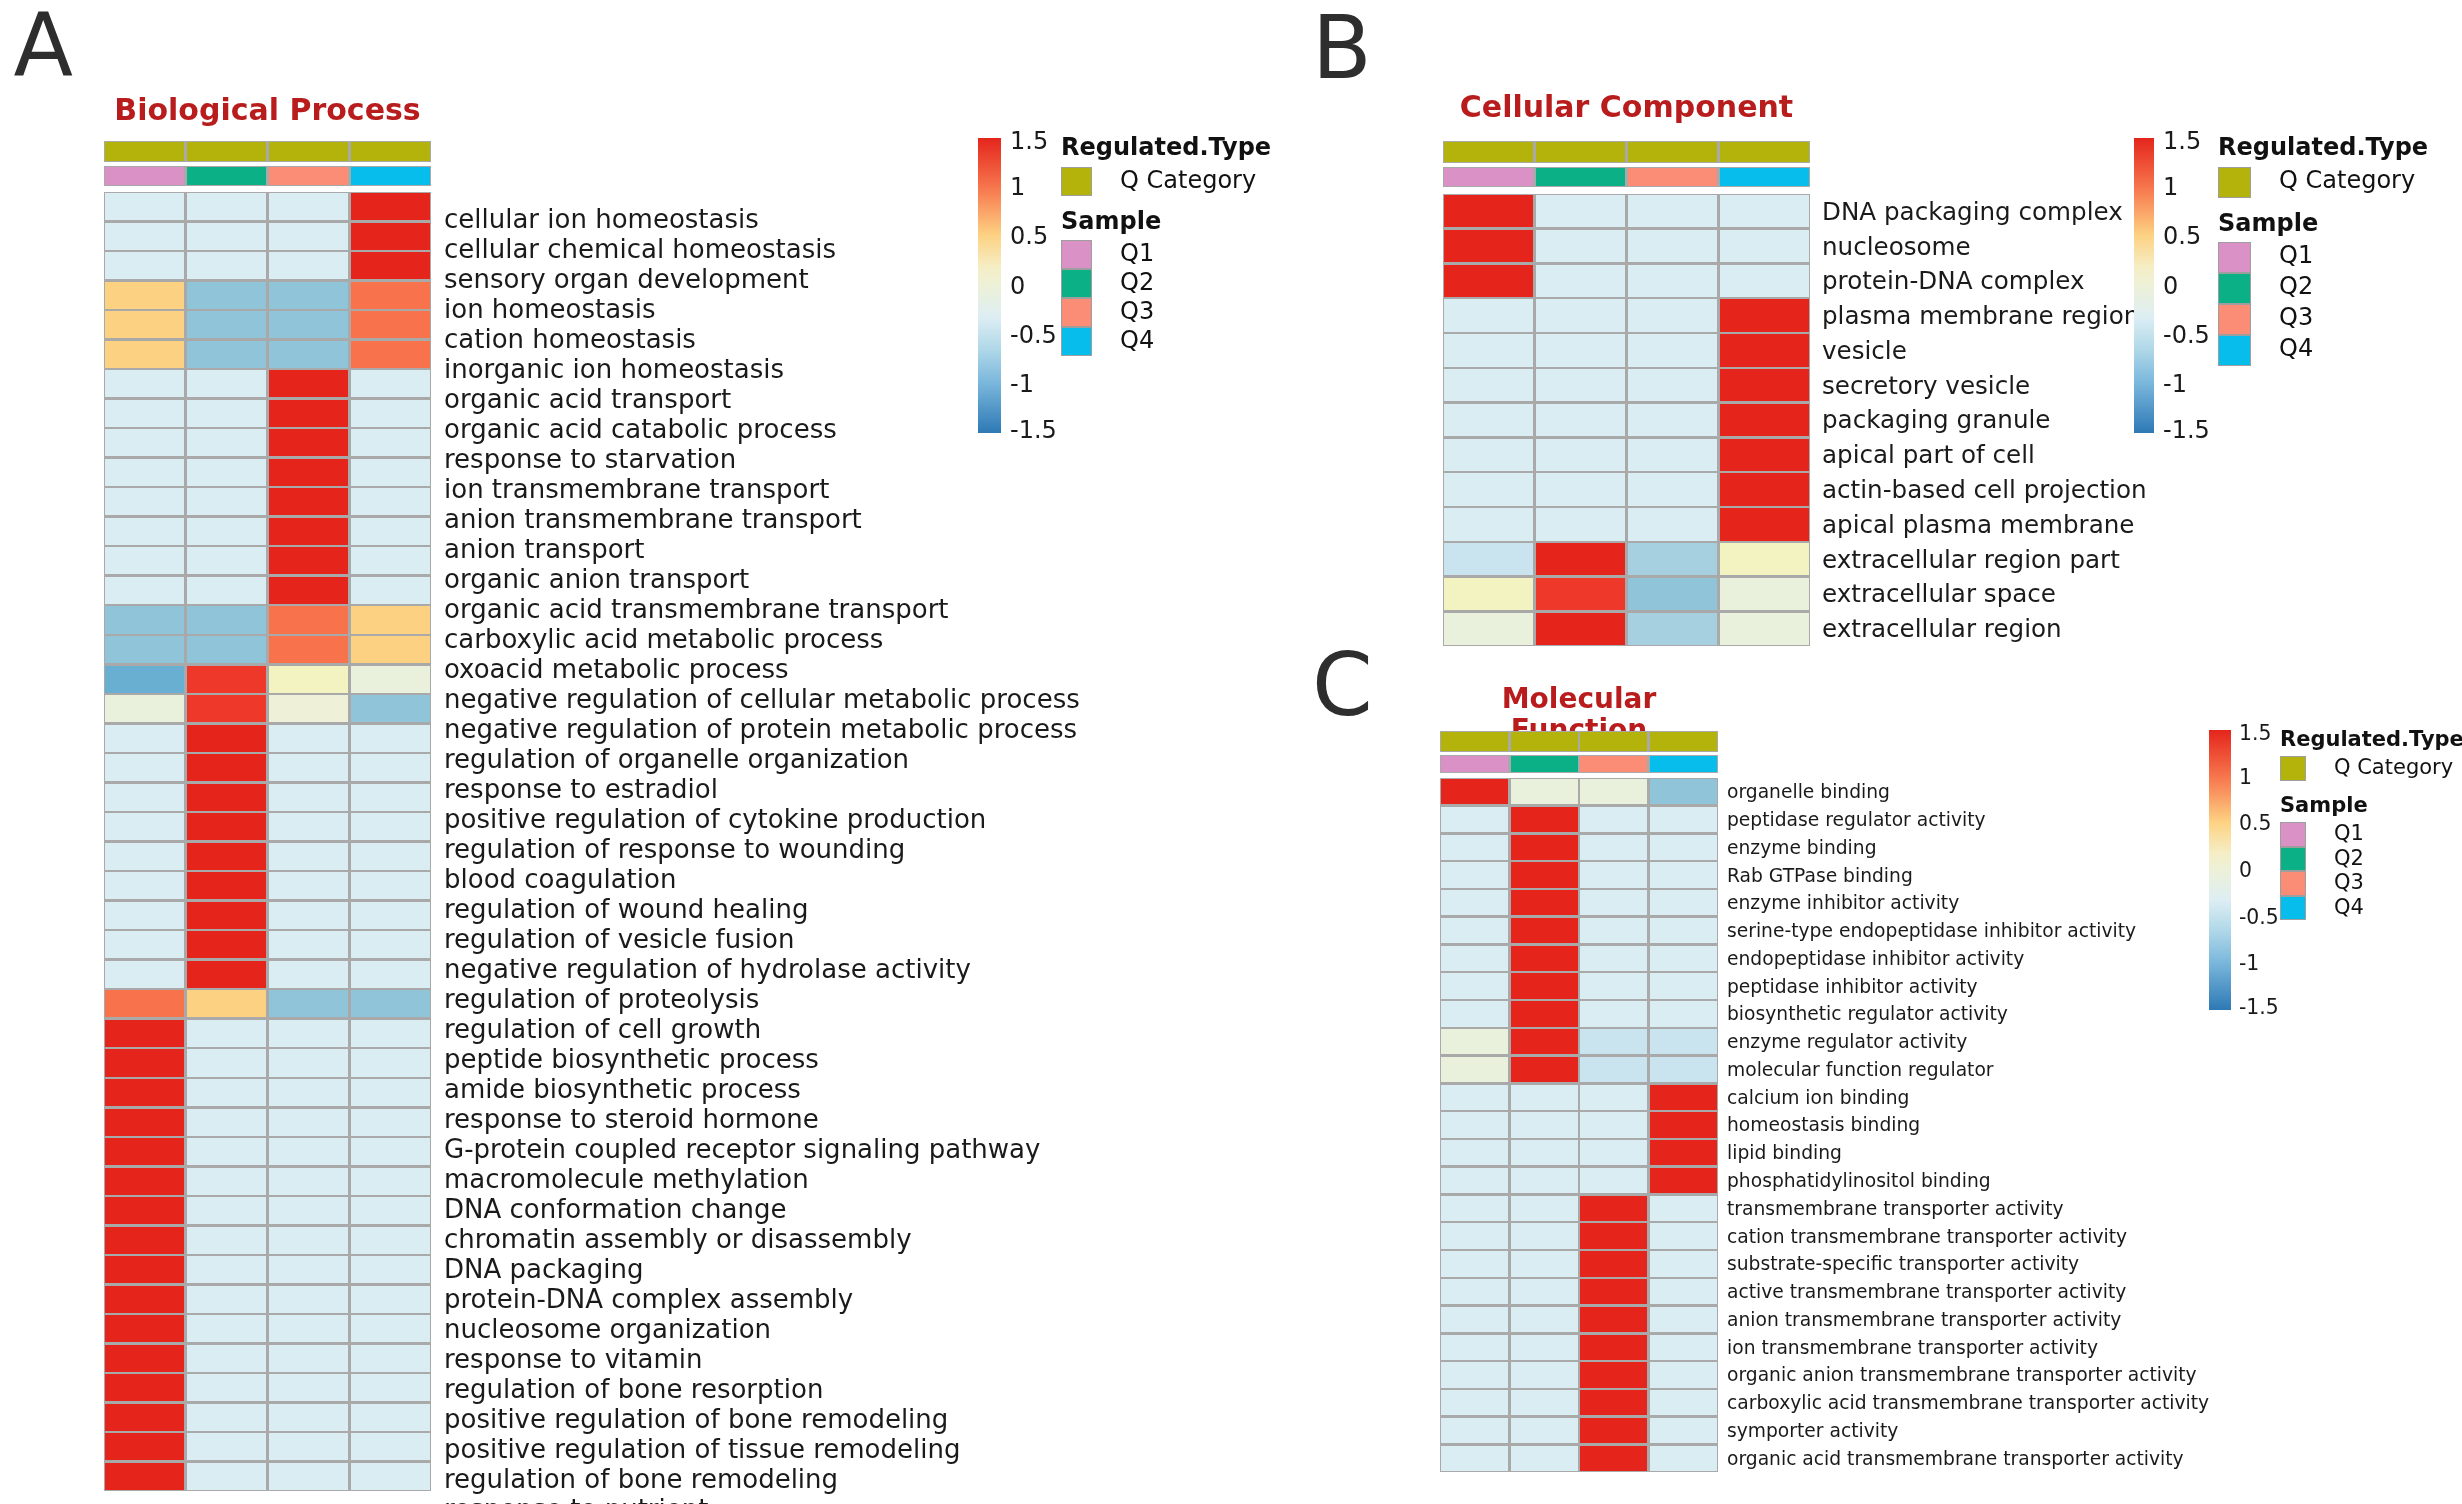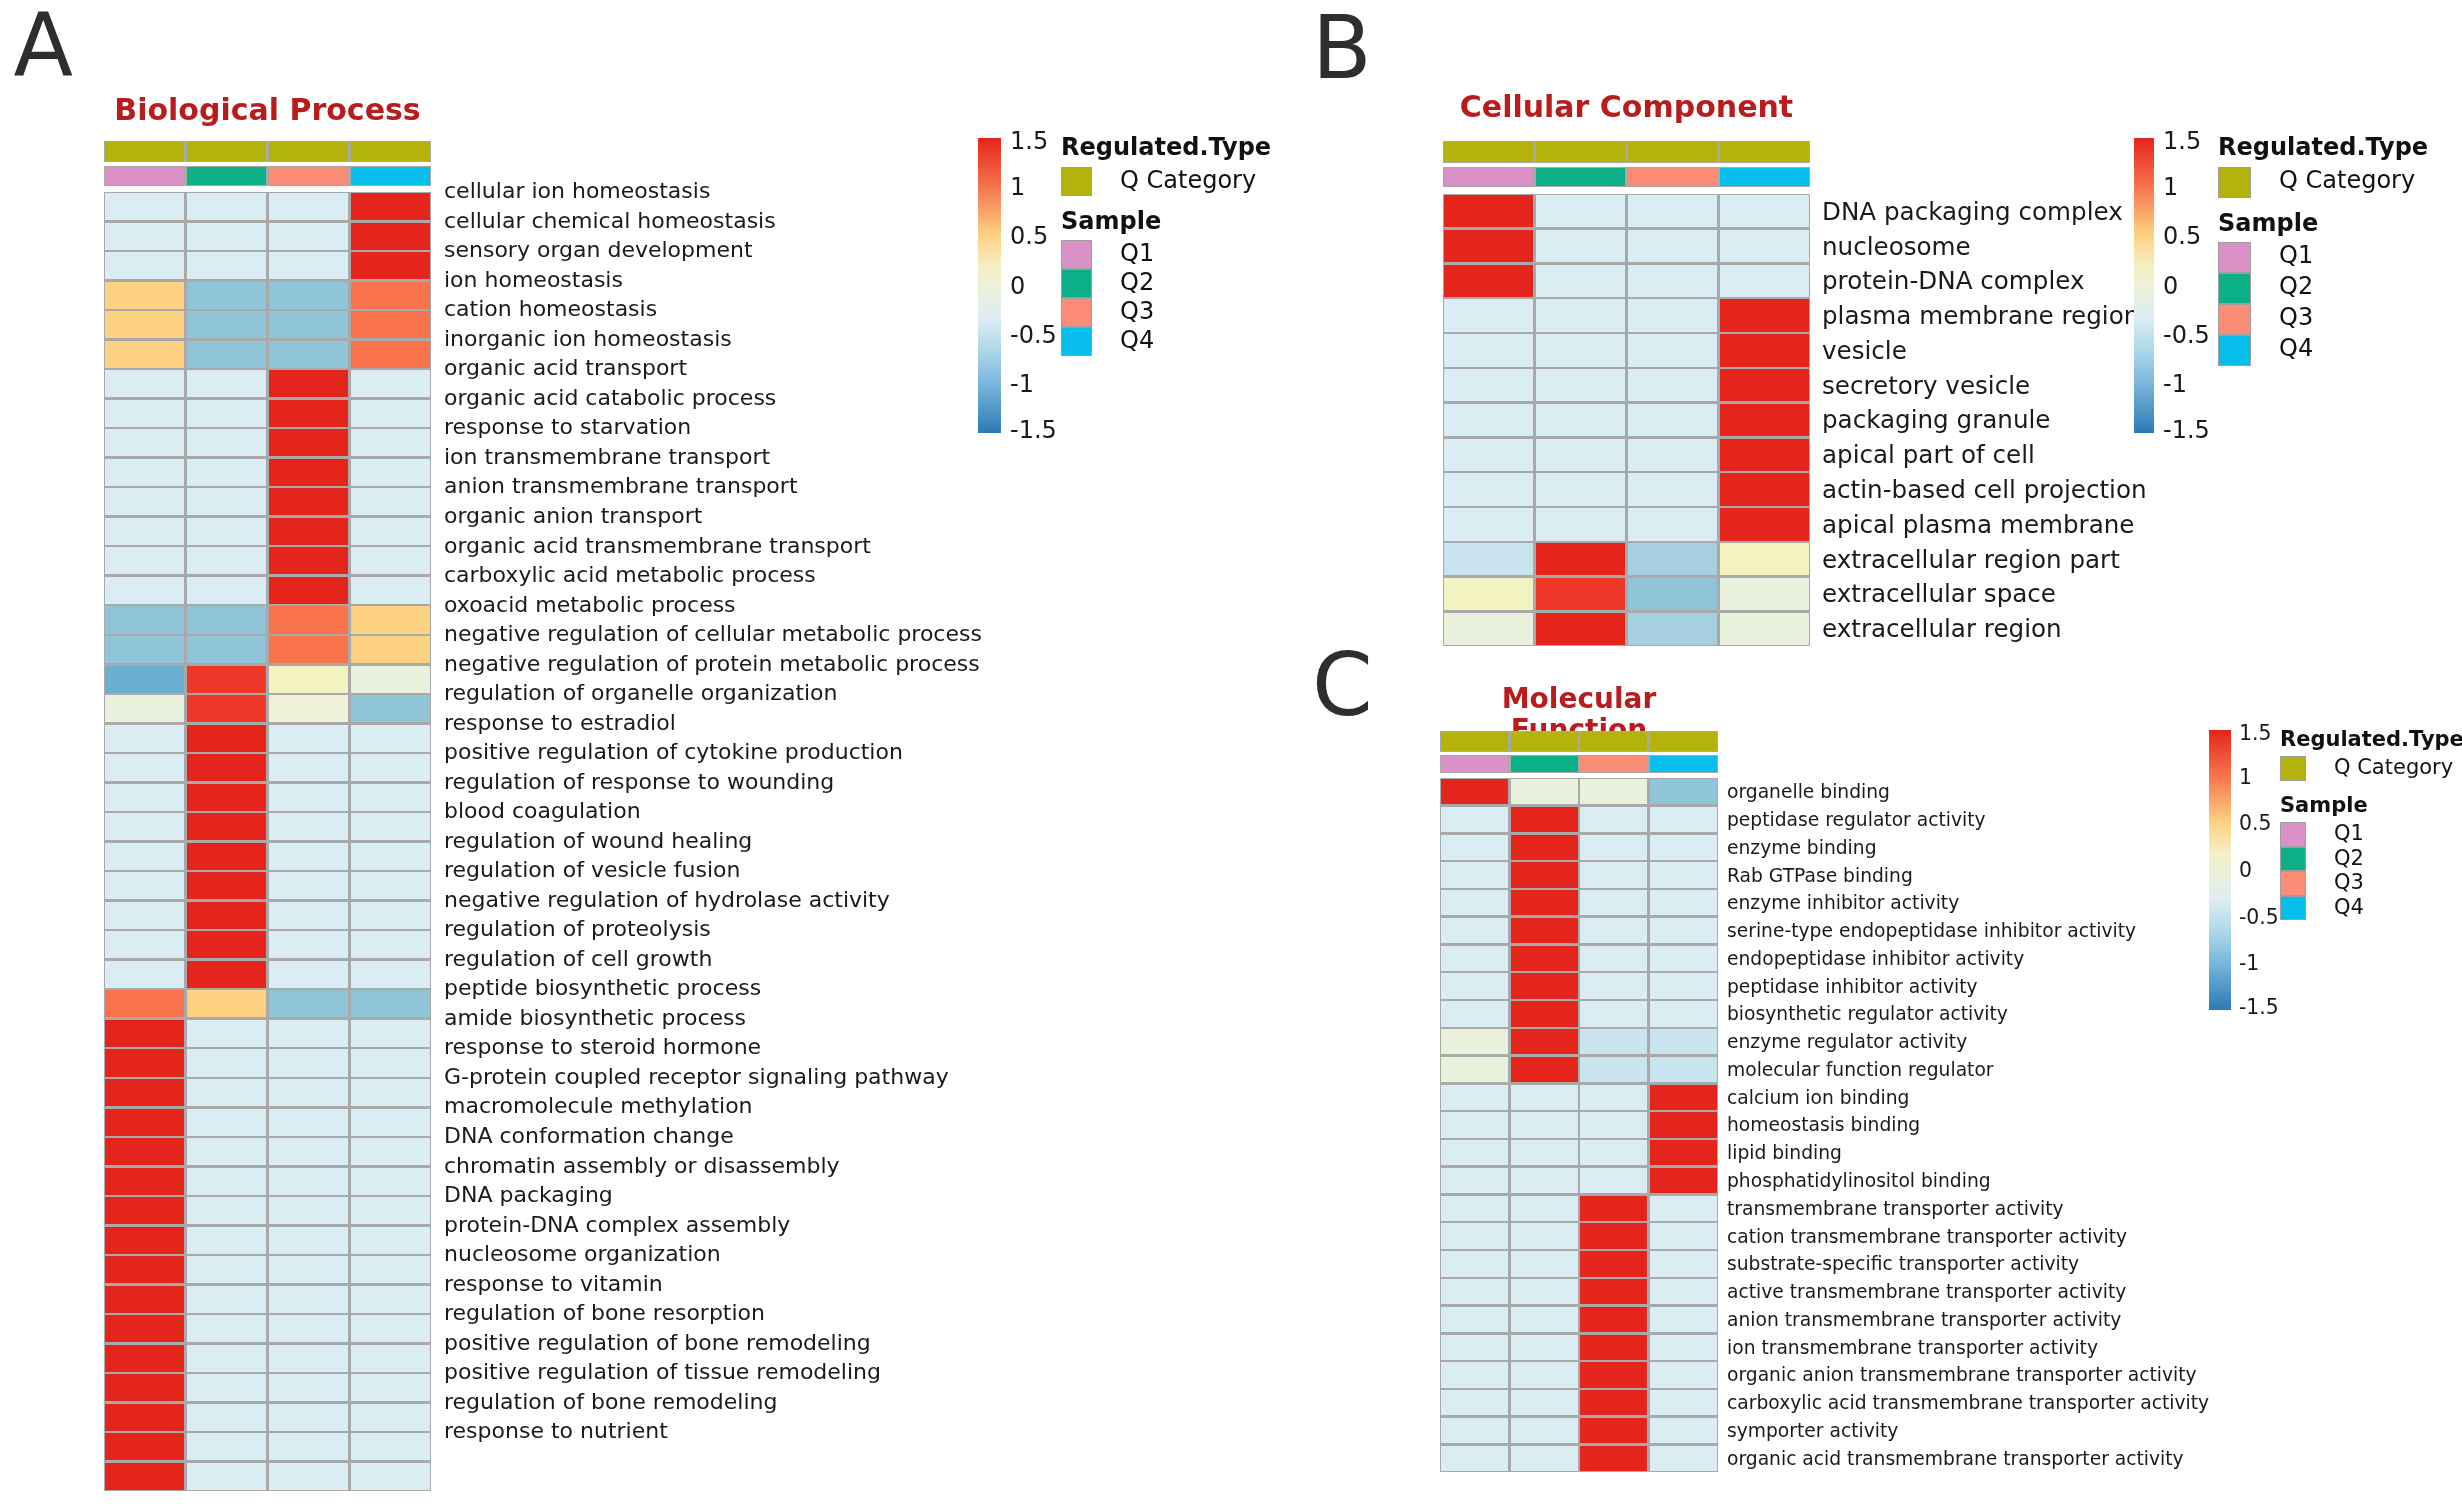--- a/index.html
+++ b/index.html
@@ -24,21 +24,21 @@
   .a-hm   {left:104px;top:192px;width:327px;height:1299px;}
   .b-anno-q{left:1443px;top:141px;width:367px;height:22px;}
   .b-anno-s{left:1443px;top:167px;width:367px;height:20.4px;}
   .b-hm   {left:1443px;top:194px;width:367px;height:452px;}
   .c-anno-q{left:1440px;top:731px;width:278px;height:21px;}
   .c-anno-s{left:1440px;top:755px;width:278px;height:18px;}
   .c-hm   {left:1440px;top:778px;width:278px;height:694px;}
 
   .labels{position:absolute;display:grid;}
   .rlabel{display:flex;align-items:center;white-space:nowrap;color:#1a1a1a;}
-  .a-labels{left:444px;top:176px;height:1299px;width:611px;font-size:22px;}
+  .a-labels{left:444px;top:204px;height:1299px;width:611px;font-size:26px;}
   .b-labels{left:1822px;top:194px;height:452px;width:365px;font-size:24.6px;}
   .c-labels{left:1727px;top:778px;height:694px;width:501px;font-size:18.7px;}
 
   .cb{position:absolute;}
   .cb-a{left:978px;top:138px;width:23px;height:295px;}
   .cb-b{left:2134px;top:138px;width:20.4px;height:295px;}
   .cb-c{left:2209px;top:730px;width:22px;height:280px;}
   .cbt{position:absolute;color:#1a1a1a;}
   .cbt span{position:absolute;left:0;transform:translateY(-50%);line-height:1;}
   .cbt-a{left:1010px;top:138px;height:295px;font-size:24px;}
@@ -259,20 +259,21 @@
       <div class="rlabel">cellular chemical homeostasis</div>
       <div class="rlabel">sensory organ development</div>
       <div class="rlabel">ion homeostasis</div>
       <div class="rlabel">cation homeostasis</div>
       <div class="rlabel">inorganic ion homeostasis</div>
       <div class="rlabel">organic acid transport</div>
       <div class="rlabel">organic acid catabolic process</div>
       <div class="rlabel">response to starvation</div>
       <div class="rlabel">ion transmembrane transport</div>
       <div class="rlabel">anion transmembrane transport</div>
+      <div class="rlabel">anion transport</div>
       <div class="rlabel">organic anion transport</div>
       <div class="rlabel">organic acid transmembrane transport</div>
       <div class="rlabel">carboxylic acid metabolic process</div>
       <div class="rlabel">oxoacid metabolic process</div>
       <div class="rlabel">negative regulation of cellular metabolic process</div>
       <div class="rlabel">negative regulation of protein metabolic process</div>
       <div class="rlabel">regulation of organelle organization</div>
       <div class="rlabel">response to estradiol</div>
       <div class="rlabel">positive regulation of cytokine production</div>
       <div class="rlabel">regulation of response to wounding</div>

